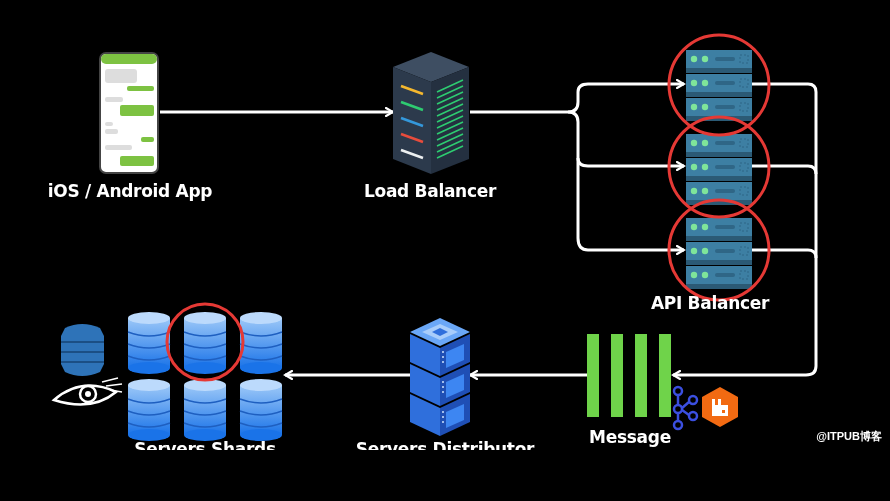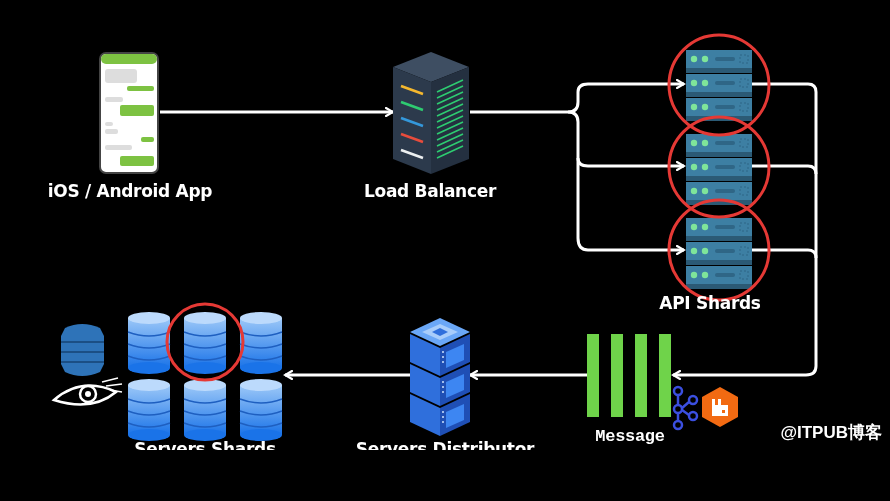--- a/index.html
+++ b/index.html
@@ -1,19 +1,19 @@
 <!DOCTYPE html>
 <html><head>
 <meta charset="utf-8">
 <style>
   html, body { margin:0; padding:0; background:#000; }
   #stage { position:relative; width:890px; height:450px; background:#000; overflow:hidden; font-family:"DejaVu Sans", sans-serif; }
   svg#diagram { position:absolute; left:0; top:0; }
   .label { position:absolute; color:#fff; font-weight:bold; font-size:17px; text-align:center; white-space:nowrap; letter-spacing:-0.3px; }
-  .watermark { position:absolute; right:8px; bottom:6px; color:#fff; font-size:17px; font-weight:bold; font-family:"Liberation Sans", sans-serif; }
+  .watermark { position:absolute; right:8px; bottom:6px; color:#fff; font-size:11px; font-weight:bold; font-family:"Liberation Sans", sans-serif; }
 </style>
 </head>
 <body>
 
 <div id="stage">
 <svg id="diagram" width="890" height="501" viewBox="0 0 890 501">
   <defs>
     <marker id="arr" markerWidth="10" markerHeight="10" refX="8" refY="5" orient="auto" markerUnits="userSpaceOnUse">
       <path d="M1,1 L8,5 L1,9" fill="none" stroke="#fff" stroke-width="2.2" stroke-linecap="round"></path>
     </marker>
@@ -263,18 +263,18 @@
   <g id="highlights" fill="none" stroke="#e53935" stroke-width="3">
         <circle cx="719" cy="85" r="50"></circle>
         <circle cx="719" cy="167" r="50"></circle>
         <circle cx="719" cy="250" r="50"></circle>
         <circle cx="205" cy="342" r="38"></circle>
       </g>
 </svg>
 
   <div class="label" style="left:40px; top:181px; width:180px;">iOS / Android App</div>
   <div class="label" style="left:345px; top:181px; width:170px;text-align:center;">Load Balancer</div>
-  <div class="label" style="left:640px; top:293px; width:140px;">API Shards</div>
-  <div class="label" style="left:570px; top:427px; width:120px;font-family:Liberation Mono, monospace;">Message</div>
+  <div class="label" style="left:640px; top:293px; width:140px;">API Balancer</div>
+  <div class="label" style="left:570px; top:427px; width:120px;">Message</div>
   <div class="label" style="left:340px; top:439px; width:210px;">Servers Distributor</div>
   <div class="label" style="left:115px; top:439px; width:180px;">Servers Shards</div>
   <div class="watermark">@ITPUB博客</div>
 </div>
 
 </body></html>

